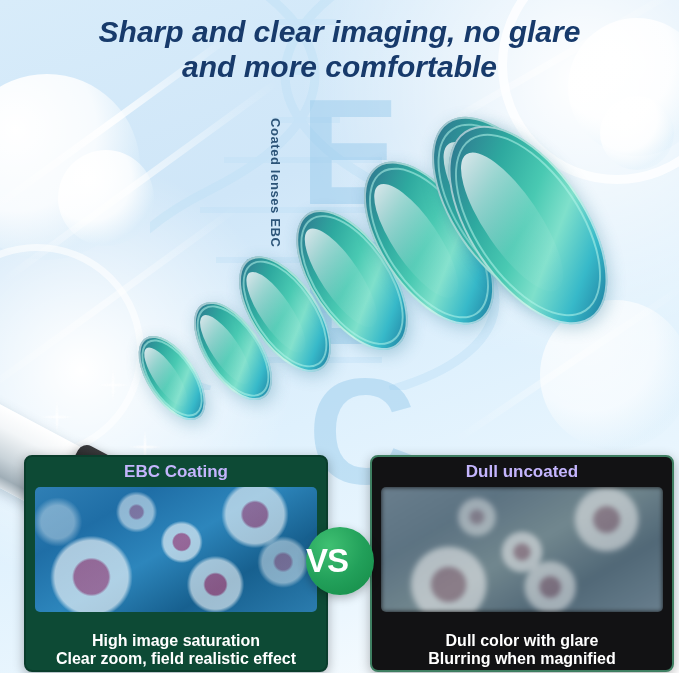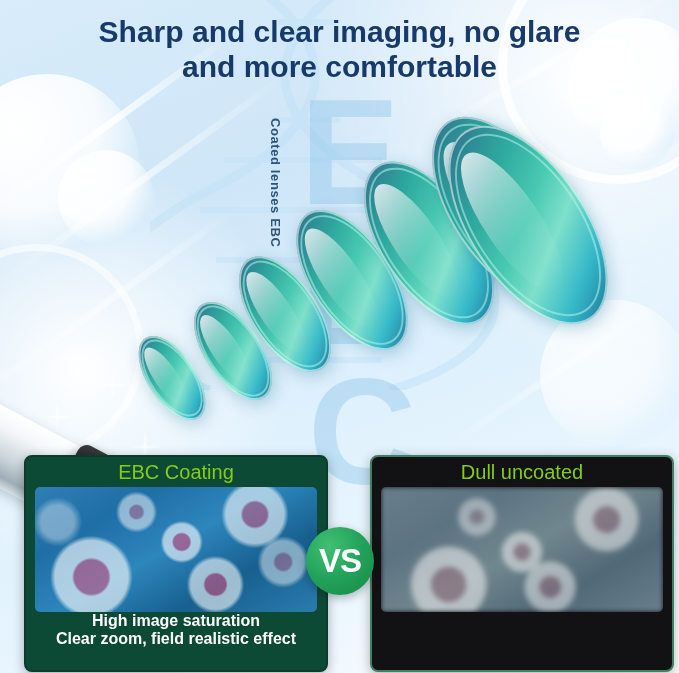--- a/index.html
+++ b/index.html
@@ -45,21 +45,21 @@
 
   .sparkle{position:absolute;width:34px;height:34px;opacity:.95;}
   .sparkle:before,.sparkle:after{content:"";position:absolute;left:50%;top:50%;
     background:radial-gradient(ellipse at center, #ffffff 0%, rgba(255,255,255,0) 72%);}
   .sparkle:before{width:34px;height:4px;transform:translate(-50%,-50%);}
   .sparkle:after{width:4px;height:34px;transform:translate(-50%,-50%);}
 
   
   .head{position:absolute;left:0;top:14px;width:679px;text-align:center;z-index:14;}
   .title{color:#173a6b;font-size:30px;font-weight:700;line-height:1.18;
-    margin:0;padding:0 55px;}
+    margin:0;padding:0 55px;font-style:italic;}
   .subtitle{color:#23456e;font-size:16.5px;font-weight:400;margin:5px 0 0;}
 
   
   .vlabel{position:absolute;left:268px;top:118px;z-index:15;
     color:#2c5478;font-size:13px;font-weight:600;letter-spacing:.6px;
     writing-mode:vertical-rl;text-orientation:mixed;white-space:nowrap;}
 
   
   .lens{position:absolute;border-radius:50%;
     box-shadow:0 5px 16px rgba(40,120,150,.30);}
@@ -84,25 +84,25 @@
   .cup{position:absolute;left:150px;top:-6px;width:72px;height:86px;border-radius:10px 22px 22px 10px;
     background:linear-gradient(180deg,#3a3a3c 0%,#1a1a1c 38%,#0a0a0b 72%,#2a2a2c 100%);
     box-shadow:0 4px 12px rgba(0,0,0,.35);}
 
   
   .panels{position:absolute;left:0;bottom:0;width:679px;height:218px;z-index:20;}
   .panel{position:absolute;top:0;width:300px;height:213px;border-radius:8px;
     overflow:hidden;box-shadow:0 3px 12px rgba(0,0,0,.30);}
   .panel.left{left:24px;background:#0d4a35;border:2px solid #0a3d2c;}
   .panel.right{left:370px;background:#121214;border:2px solid #3f7f62;}
-  .p-head{height:30px;line-height:30px;text-align:center;color:#84cc16;
-    font-size:20px;font-weight:400;}
+  .p-head{height:30px;line-height:30px;text-align:center;color:#c4b5fd;
+    font-size:17px;font-weight:700;}
   .p-img{position:relative;height:125px;margin:0 9px;border-radius:5px;overflow:hidden;}
   .p-cap{text-align:center;color:#ffffff;font-size:16px;font-weight:700;
-    line-height:1.12;padding-top:0;}
+    line-height:1.12;padding-top:20px;}
 
   
   .micro{position:absolute;inset:0;}
   .micro.good{
     background:
       radial-gradient(circle at 20% 72%, rgba(235,90,130,.55) 0 7%, rgba(255,255,255,.62) 8% 15%, rgba(255,255,255,0) 17%),
       radial-gradient(circle at 52% 44%, rgba(235,80,125,.55) 0 5%, rgba(255,255,255,.60) 6% 11%, rgba(255,255,255,0) 13%),
       radial-gradient(circle at 78% 22%, rgba(230,85,125,.50) 0 5%, rgba(255,255,255,.58) 6% 12%, rgba(255,255,255,0) 14%),
       radial-gradient(circle at 64% 78%, rgba(235,80,125,.52) 0 5%, rgba(255,255,255,.58) 6% 12%, rgba(255,255,255,0) 14%),
       radial-gradient(circle at 36% 20%, rgba(245,120,150,.42) 0 3%, rgba(255,255,255,.5) 4% 8%, rgba(255,255,255,0) 10%),
@@ -116,21 +116,21 @@
       radial-gradient(circle at 24% 78%, rgba(225,105,135,.42) 0 7%, rgba(255,255,255,.55) 8% 15%, rgba(255,255,255,0) 17%),
       radial-gradient(circle at 50% 52%, rgba(225,100,135,.42) 0 5%, rgba(255,255,255,.52) 6% 12%, rgba(255,255,255,0) 14%),
       radial-gradient(circle at 80% 26%, rgba(225,100,135,.40) 0 5%, rgba(255,255,255,.52) 6% 12%, rgba(255,255,255,0) 14%),
       radial-gradient(circle at 60% 80%, rgba(225,100,135,.40) 0 5%, rgba(255,255,255,.50) 6% 12%, rgba(255,255,255,0) 14%),
       radial-gradient(circle at 34% 24%, rgba(235,130,155,.34) 0 3%, rgba(255,255,255,.44) 4% 8%, rgba(255,255,255,0) 10%),
       linear-gradient(150deg,#5d86a4 0%,#4e7b99 26%,#65909f 50%,#42708e 74%,#5b88a5 100%);
   }
 
   .vs{position:absolute;left:306px;top:72px;width:68px;height:68px;border-radius:50%;
     background:radial-gradient(circle at 34% 28%, #3fc072 0%, #22a05a 52%, #148a46 100%);
-    color:#fff;font-size:33px;font-weight:700;line-height:68px;text-align:center;
+    color:#fff;font-size:33px;font-weight:700;line-height:68px;
     z-index:30;box-shadow:0 3px 10px rgba(0,0,0,.28);letter-spacing:-1px;}
 </style>
 </head>
 <body>
 
 <div class="stage">
 
   <div class="bg">
     <div class="mol m1"></div>
     <div class="mol m2"></div>
@@ -244,20 +244,21 @@
         <span>Clear zoom, field realistic effect</span>
       </div>
     </div>
 
     <div class="panel right">
       <div class="p-head">Dull uncoated</div>
       <div class="p-img">
         <div class="micro bad"></div>
       </div>
       <div class="p-cap">
-        <br>
+        <span>Dull color with glare</span><br>
+        <span>Blurring when magnified</span>
       </div>
     </div>
 
     <div class="vs">VS</div>
   </div>
 
 </div>
 
 </body></html>

